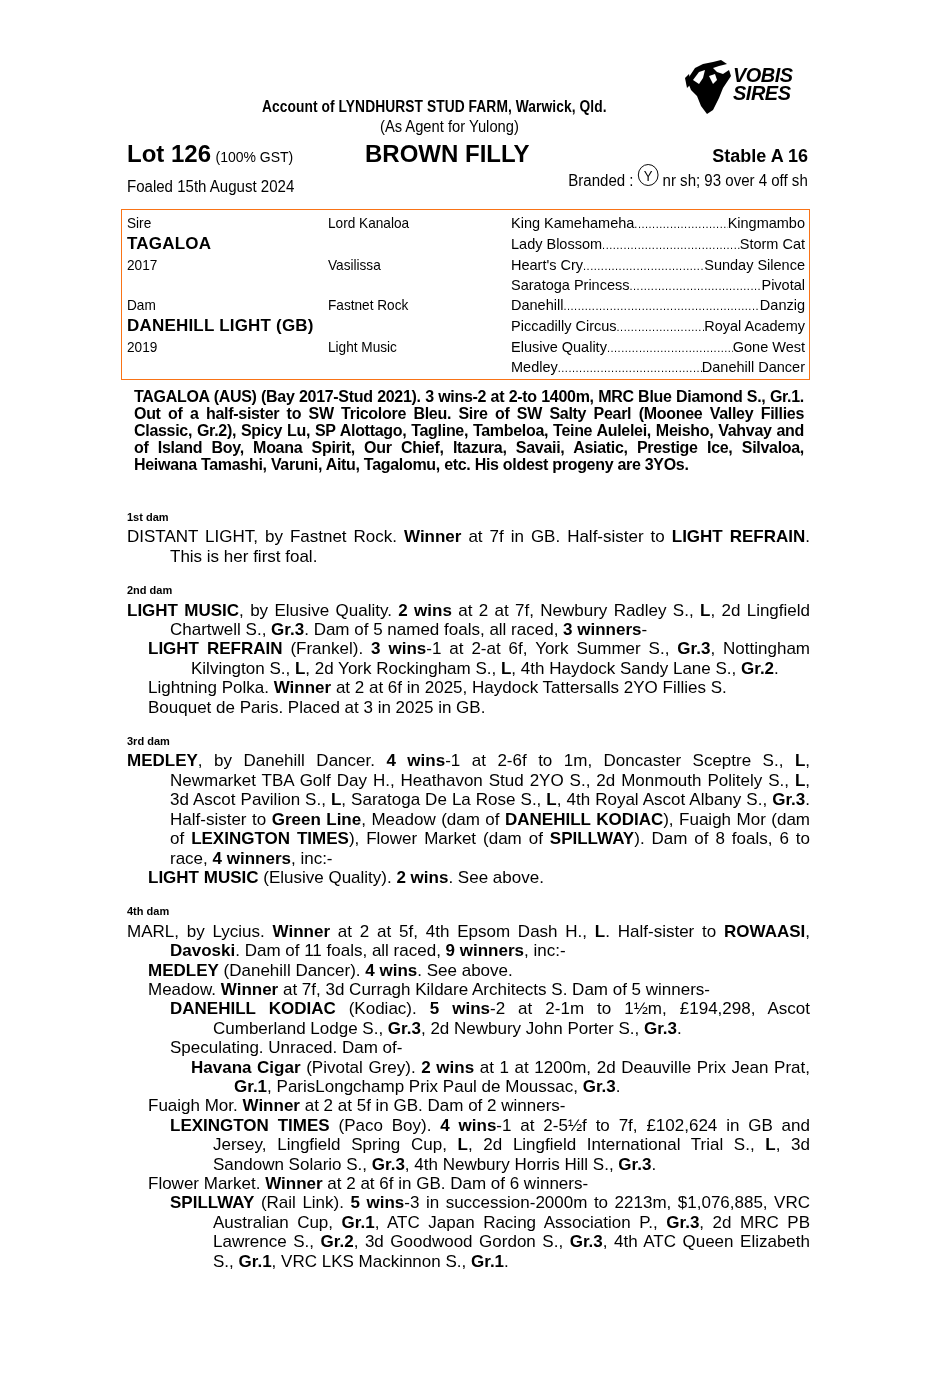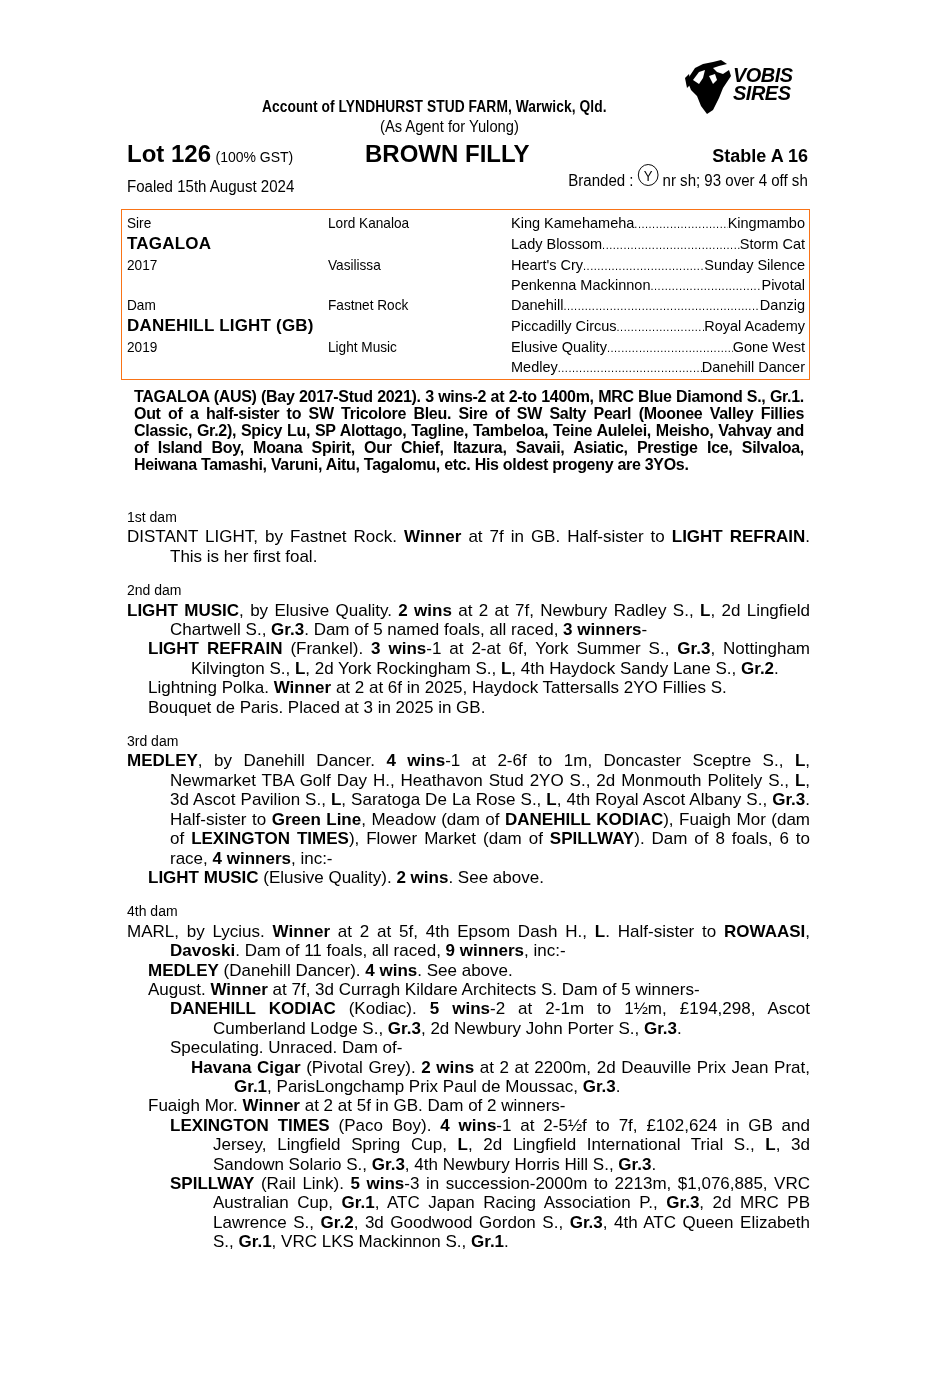--- a/index.html
+++ b/index.html
@@ -30,21 +30,21 @@
   .ped-name { position: absolute; font-size: 17px; font-weight: 900; white-space: nowrap; letter-spacing: 0.2px; }
   .ped-g3 { position: absolute; left: 389px; width: 294px; font-size: 14.5px; display: flex; white-space: nowrap; }
   .ped-g3 .l { flex: 0 0 auto; text-align: right; }
   .ped-g3 .dots { flex: 1 1 auto; overflow: hidden; }
   .ped-g3 .dots::after { content: "..........................................................................................................."; letter-spacing: 0.5px; font-size: 11px; }
   .ped-g3 .r { flex: 0 0 auto; }
 
   .sire-blurb { position: absolute; left: 134px; top: 388px; width: 670px; font-size: 16px; font-weight: bold;
                 line-height: 17px; text-align: justify; letter-spacing: -0.3px; }
   .dams { position: absolute; left: 127px; top: 508px; width: 683px; font-size: 17px; line-height: 19.4px; }
-  .dam-head { font-weight: normal; font-size: 14px; margin-top: 15px; }
+  .dam-head { font-weight: bold; font-size: 11px; margin-top: 15px; }
   .dam-head:first-child { margin-top: 0; }
   .p { text-align: justify; text-align-last: left; }
   .i0 { padding-left: 43px; text-indent: -43px; }
   .i1 { padding-left: 64px; text-indent: -43px; }
   .i2 { padding-left: 86px; text-indent: -43px; }
   .i3 { padding-left: 107px; text-indent: -43px; }
   .b { font-weight: 900; }
   .dams span { }
 </style>
 </head>
@@ -104,21 +104,21 @@
       <span class="l">Lady Blossom</span>
       <span class="dots"></span>
       <span class="r">Storm Cat</span>
     </div>
   <div class="ped-g3" style="top:47px;">
       <span class="l">Heart's Cry</span>
       <span class="dots"></span>
       <span class="r">Sunday Silence</span>
     </div>
   <div class="ped-g3" style="top:67px;">
-      <span class="l">Penkenna Mackinnon</span>
+      <span class="l">Saratoga Princess</span>
       <span class="dots"></span>
       <span class="r">Pivotal</span>
     </div>
   <div class="ped-g3" style="top:87px;">
       <span class="l">Danehill</span>
       <span class="dots"></span>
       <span class="r">Danzig</span>
     </div>
   <div class="ped-g3" style="top:108px;">
       <span class="l">Piccadilly Circus</span>
@@ -146,20 +146,21 @@
     <div class="p i0"><span class="b">LIGHT MUSIC</span><span>, by Elusive Quality. </span><span class="b">2 wins</span><span> at 2 at 7f, Newbury Radley S., </span><span class="b">L</span><span>, 2d Lingfield Chartwell S., </span><span class="b">Gr.3</span><span>. Dam of 5 named foals, all raced, </span><span class="b">3 winners</span><span>-</span></div>
     <div class="p i1"><span class="b">LIGHT REFRAIN</span><span> (Frankel). </span><span class="b">3 wins</span><span>-1 at 2-at 6f, York Summer S., </span><span class="b">Gr.3</span><span>, Nottingham Kilvington S., </span><span class="b">L</span><span>, 2d York Rockingham S., </span><span class="b">L</span><span>, 4th Haydock Sandy Lane S., </span><span class="b">Gr.2</span><span>.</span></div>
     <div class="p i1"><span>Lightning Polka. </span><span class="b">Winner</span><span> at 2 at 6f in 2025, Haydock Tattersalls 2YO Fillies S.</span></div>
     <div class="p i1"><span>Bouquet de Paris. Placed at 3 in 2025 in GB.</span></div>
     <div class="dam-head">3rd dam</div>
     <div class="p i0"><span class="b">MEDLEY</span><span>, by Danehill Dancer. </span><span class="b">4 wins</span><span>-1 at 2-6f to 1m, Doncaster Sceptre S., </span><span class="b">L</span><span>, Newmarket TBA Golf Day H., Heathavon Stud 2YO S., 2d Monmouth Politely S., </span><span class="b">L</span><span>, 3d Ascot Pavilion S., </span><span class="b">L</span><span>, Saratoga De La Rose S., </span><span class="b">L</span><span>, 4th Royal Ascot Albany S., </span><span class="b">Gr.3</span><span>. Half-sister to </span><span class="b">Green Line</span><span>, Meadow (dam of </span><span class="b">DANEHILL KODIAC</span><span>), Fuaigh Mor (dam of </span><span class="b">LEXINGTON TIMES</span><span>), Flower Market (dam of </span><span class="b">SPILLWAY</span><span>). Dam of 8 foals, 6 to race, </span><span class="b">4 winners</span><span>, inc:-</span></div>
     <div class="p i1"><span class="b">LIGHT MUSIC</span><span> (Elusive Quality). </span><span class="b">2 wins</span><span>. See above.</span></div>
     <div class="dam-head">4th dam</div>
     <div class="p i0"><span>MARL, by Lycius. </span><span class="b">Winner</span><span> at 2 at 5f, 4th Epsom Dash H., </span><span class="b">L</span><span>. Half-sister to </span><span class="b">ROWAASI</span><span>, </span><span class="b">Davoski</span><span>. Dam of 11 foals, all raced, </span><span class="b">9 winners</span><span>, inc:-</span></div>
     <div class="p i1"><span class="b">MEDLEY</span><span> (Danehill Dancer). </span><span class="b">4 wins</span><span>. See above.</span></div>
-    <div class="p i1"><span>August. </span><span class="b">Winner</span><span> at 7f, 3d Curragh Kildare Architects S. Dam of 5 winners-</span></div>
+    <div class="p i1"><span>Meadow. </span><span class="b">Winner</span><span> at 7f, 3d Curragh Kildare Architects S. Dam of 5 winners-</span></div>
     <div class="p i2"><span class="b">DANEHILL KODIAC</span><span> (Kodiac). </span><span class="b">5 wins</span><span>-2 at 2-1m to 1½m, £194,298, Ascot Cumberland Lodge S., </span><span class="b">Gr.3</span><span>, 2d Newbury John Porter S., </span><span class="b">Gr.3</span><span>.</span></div>
     <div class="p i2"><span>Speculating. Unraced. Dam of-</span></div>
-    <div class="p i3"><span class="b">Havana Cigar</span><span> (Pivotal Grey). </span><span class="b">2 wins</span><span> at 2 at 2200m, 2d Deauville Prix Jean Prat, </span><span class="b">Gr.1</span><span>, ParisLongchamp Prix Paul de Moussac, </span><span class="b">Gr.3</span><span>.</span></div>
+    <div class="p i3"><span class="b">Havana Cigar</span><span> (Pivotal Grey). </span><span class="b">2 wins</span><span> at 1 at 1200m, 2d Deauville Prix Jean Prat, </span><span class="b">Gr.1</span><span>, ParisLongchamp Prix Paul de Moussac, </span><span class="b">Gr.3</span><span>.</span></div>
     <div class="p i1"><span>Fuaigh Mor. </span><span class="b">Winner</span><span> at 2 at 5f in GB. Dam of 2 winners-</span></div>
     <div class="p i2"><span class="b">LEXINGTON TIMES</span><span> (Paco Boy). </span><span class="b">4 wins</span><span>-1 at 2-5½f to 7f, £102,624 in GB and Jersey, Lingfield Spring Cup, </span><span class="b">L</span><span>, 2d Lingfield International Trial S., </span><span class="b">L</span><span>, 3d Sandown Solario S., </span><span class="b">Gr.3</span><span>, 4th Newbury Horris Hill S., </span><span class="b">Gr.3</span><span>.</span></div>
+    <div class="p i1"><span>Flower Market. </span><span class="b">Winner</span><span> at 2 at 6f in GB. Dam of 6 winners-</span></div>
     <div class="p i2"><span class="b">SPILLWAY</span><span> (Rail Link). </span><span class="b">5 wins</span><span>-3 in succession-2000m to 2213m, $1,076,885, VRC Australian Cup, </span><span class="b">Gr.1</span><span>, ATC Japan Racing Association P., </span><span class="b">Gr.3</span><span>, 2d MRC PB Lawrence S., </span><span class="b">Gr.2</span><span>, 3d Goodwood Gordon S., </span><span class="b">Gr.3</span><span>, 4th ATC Queen Elizabeth S., </span><span class="b">Gr.1</span><span>, VRC LKS Mackinnon S., </span><span class="b">Gr.1</span><span>.</span></div>
   </div>
 
 </body></html>

